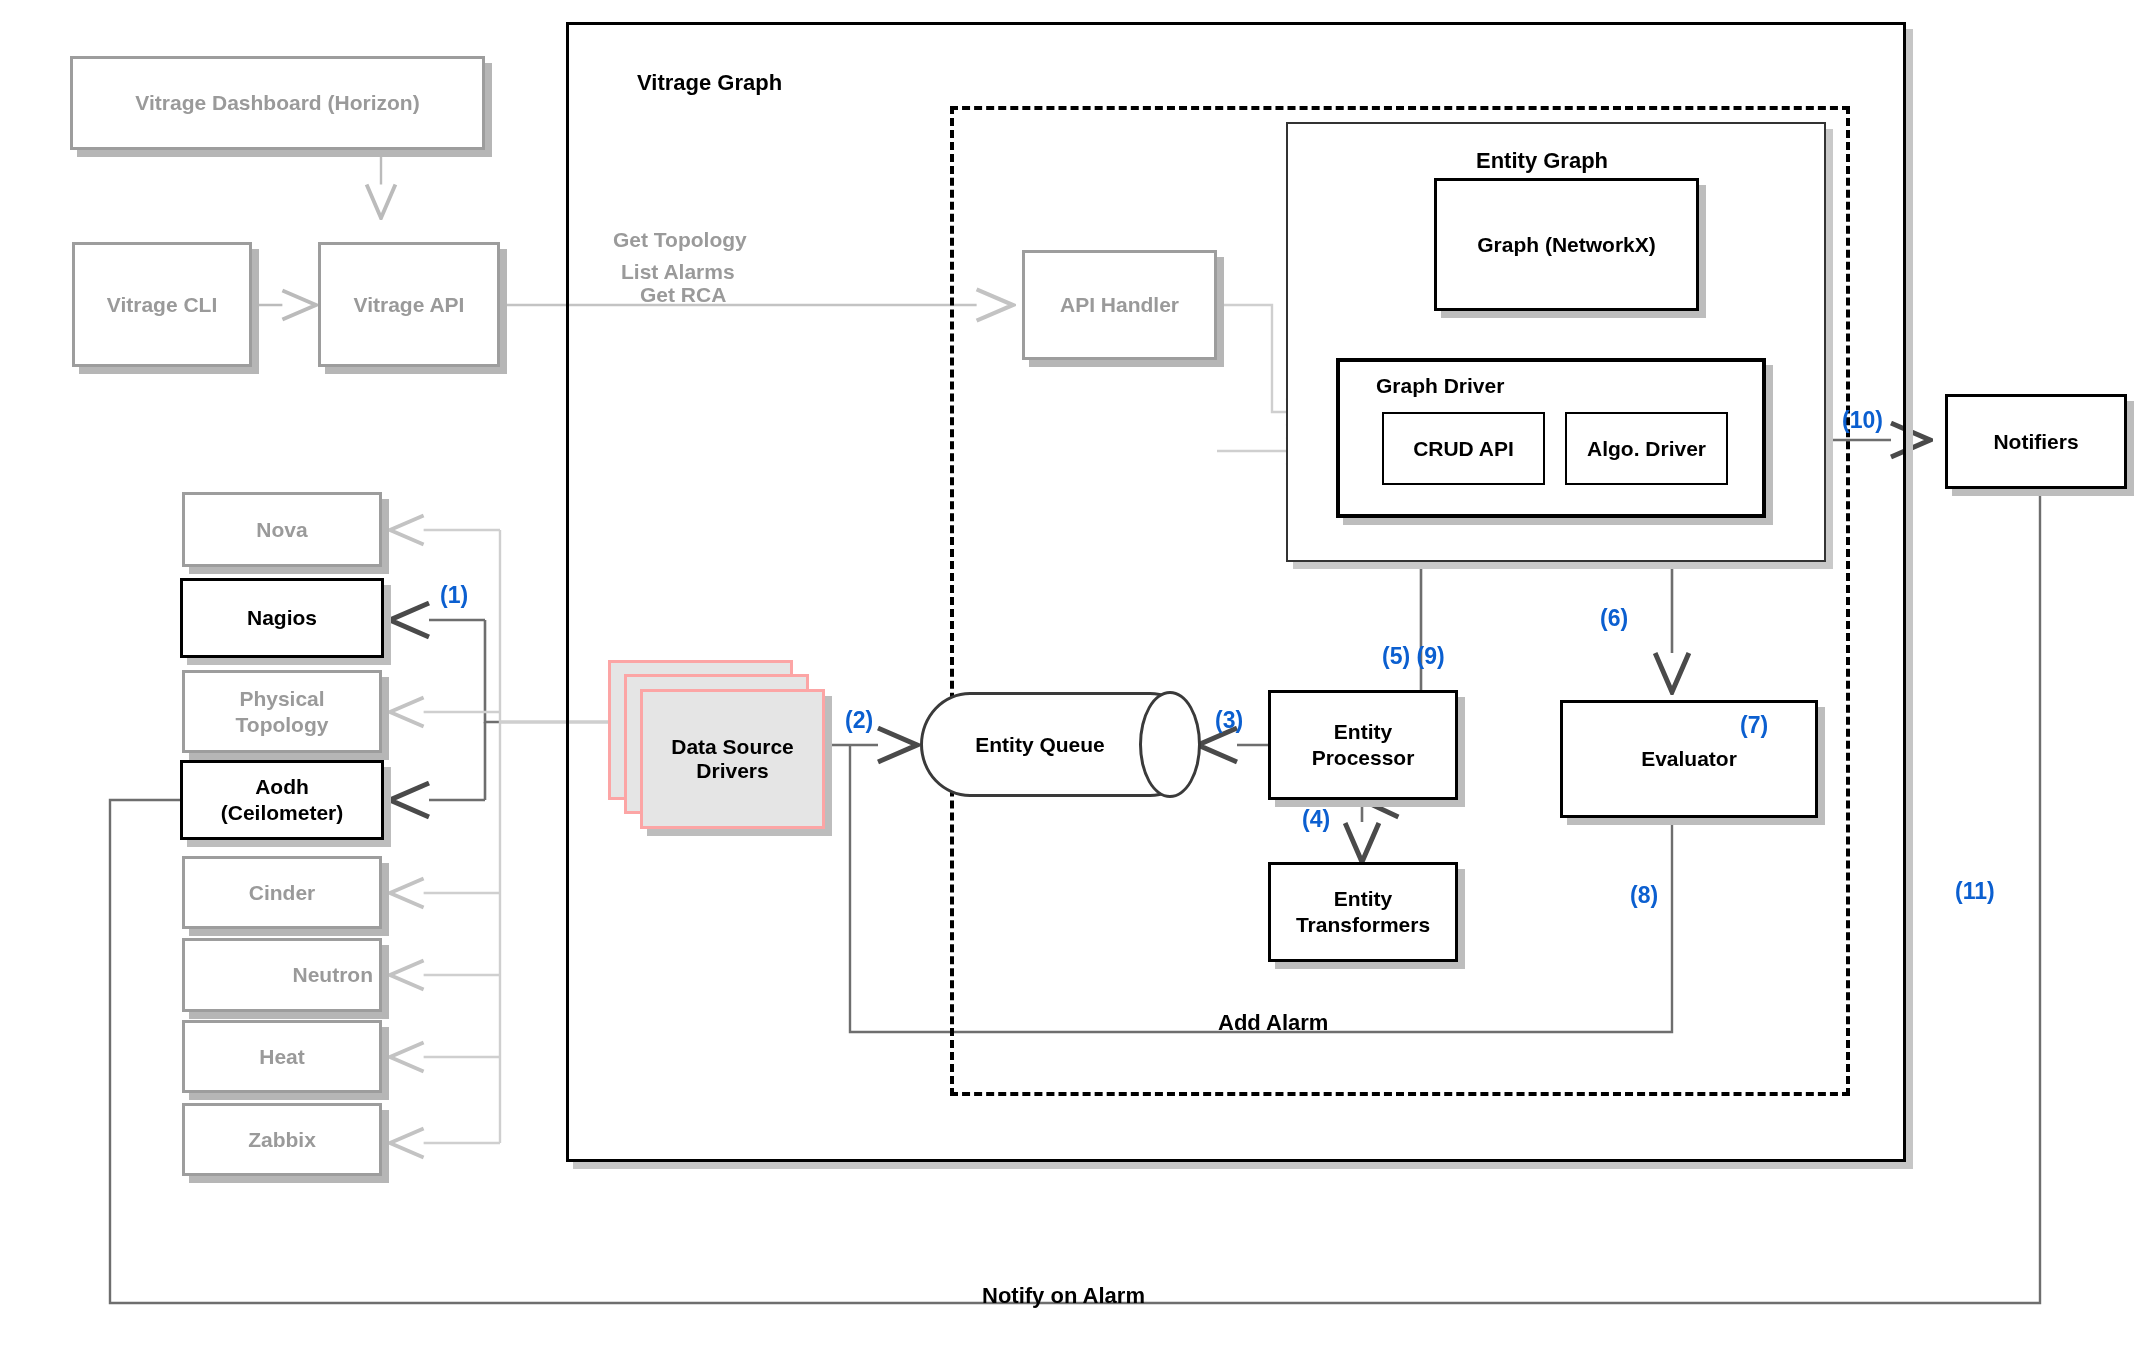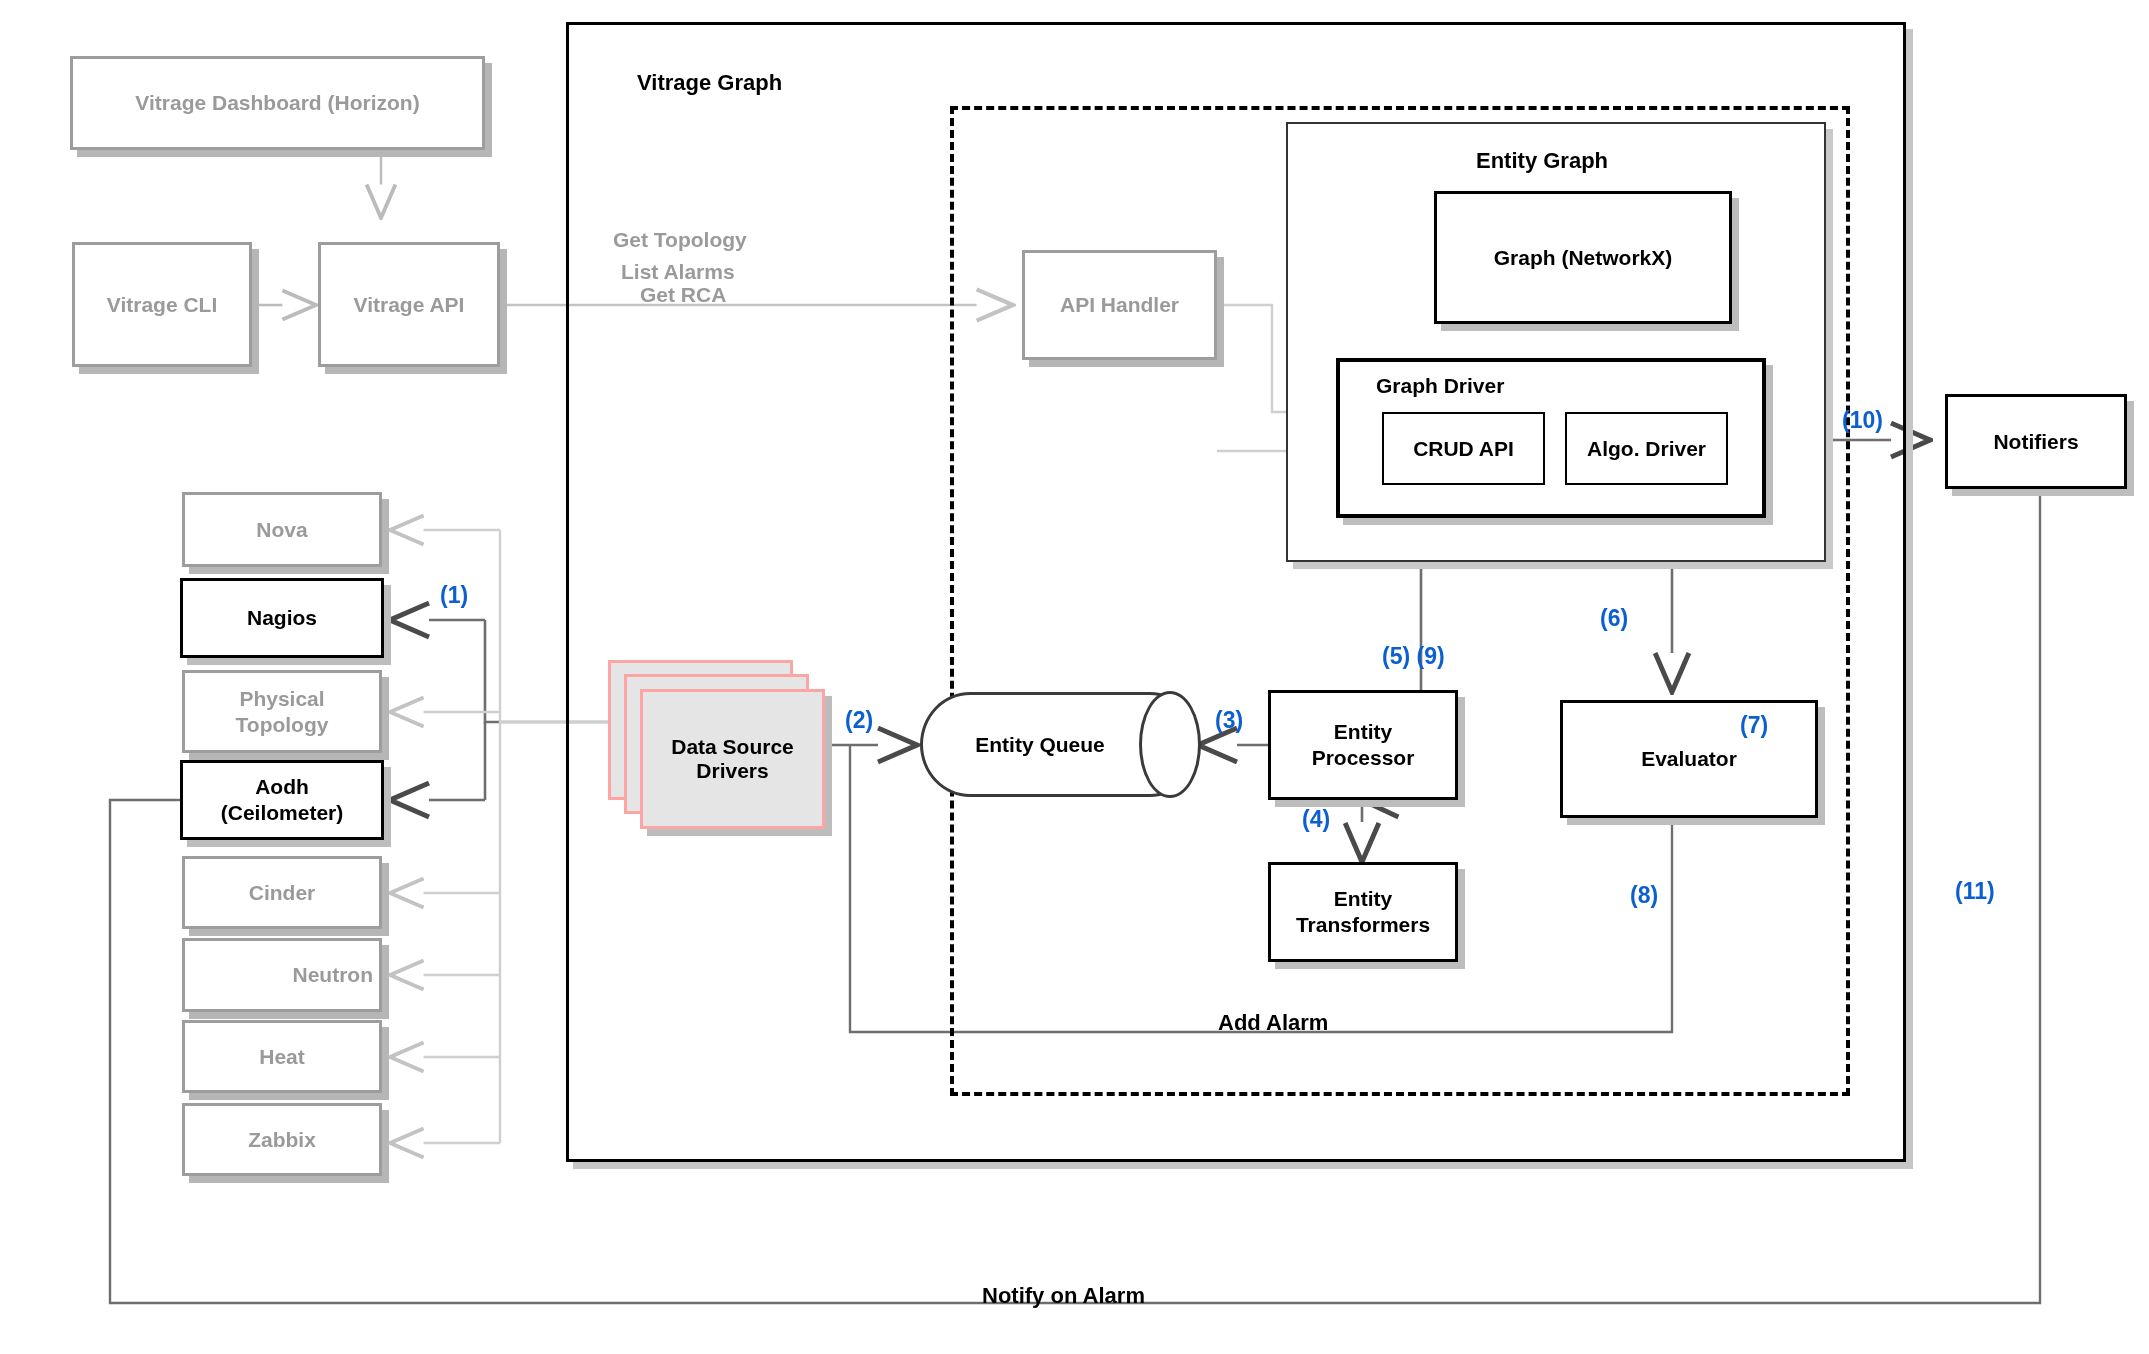--- a/index.html
+++ b/index.html
@@ -183,21 +183,21 @@
 
   <div class="node dim" style="left:182px;top:1103px;width:200px;height:73px;">
     <span class="lbl">Zabbix</span>
   </div>
 
   <div class="node dim" style="left:1022px;top:250px;width:195px;height:110px;">
     <span class="lbl">API Handler</span>
   </div>
 
 
-  <div class="node act" style="left:1434px;top:191px;width:298px;height:133px;">
+  <div class="node act" style="left:1434px;top:178px;width:265px;height:133px;">
     <span class="lbl">Graph (NetworkX)</span>
   </div>
 
   <div class="node thin" style="left:1565px;top:412px;width:163px;height:73px;">
     <span class="lbl">Algo. Driver</span>
   </div>
 
   <div class="node thin" style="left:1382px;top:412px;width:163px;height:73px;">
     <span class="lbl">CRUD API</span>
   </div>

